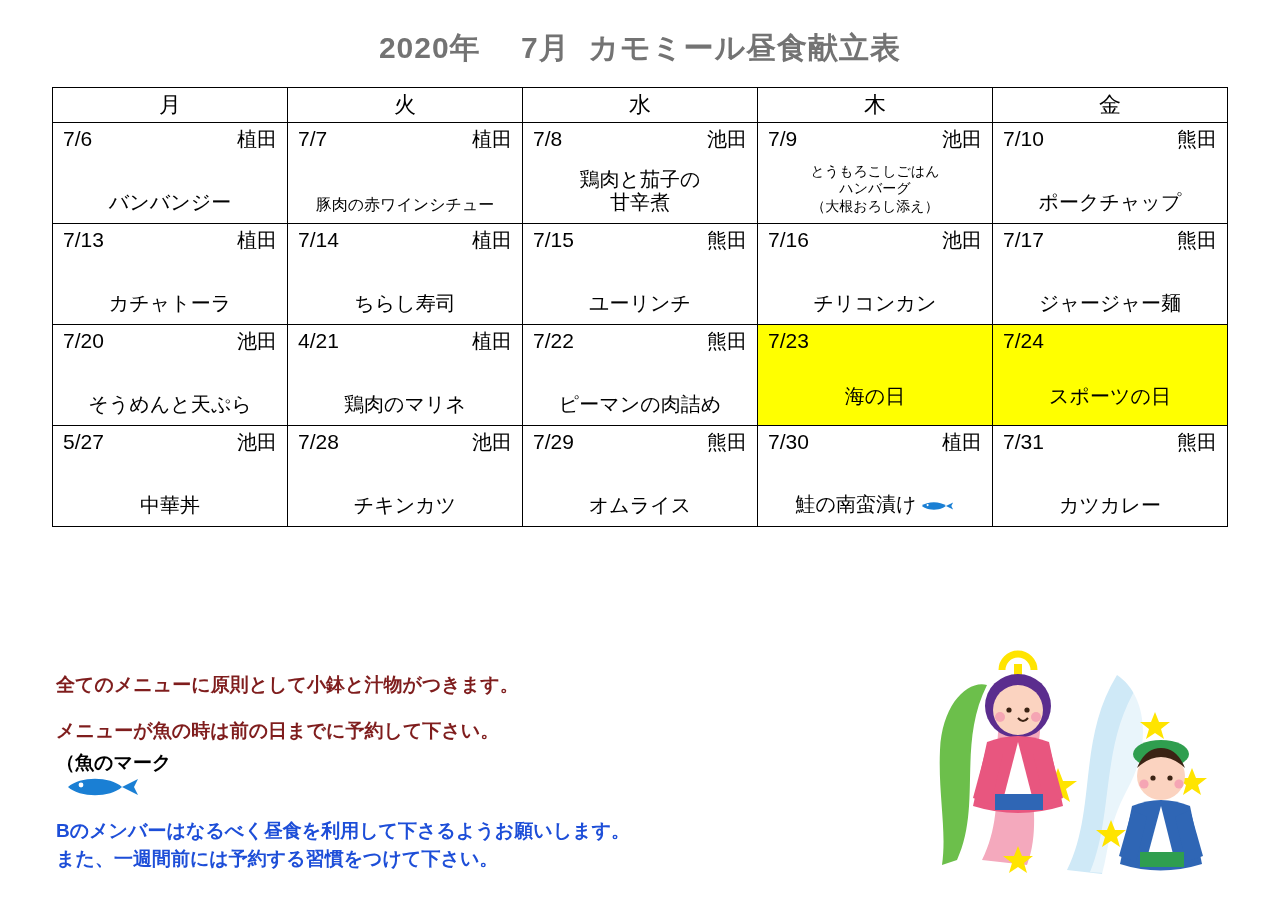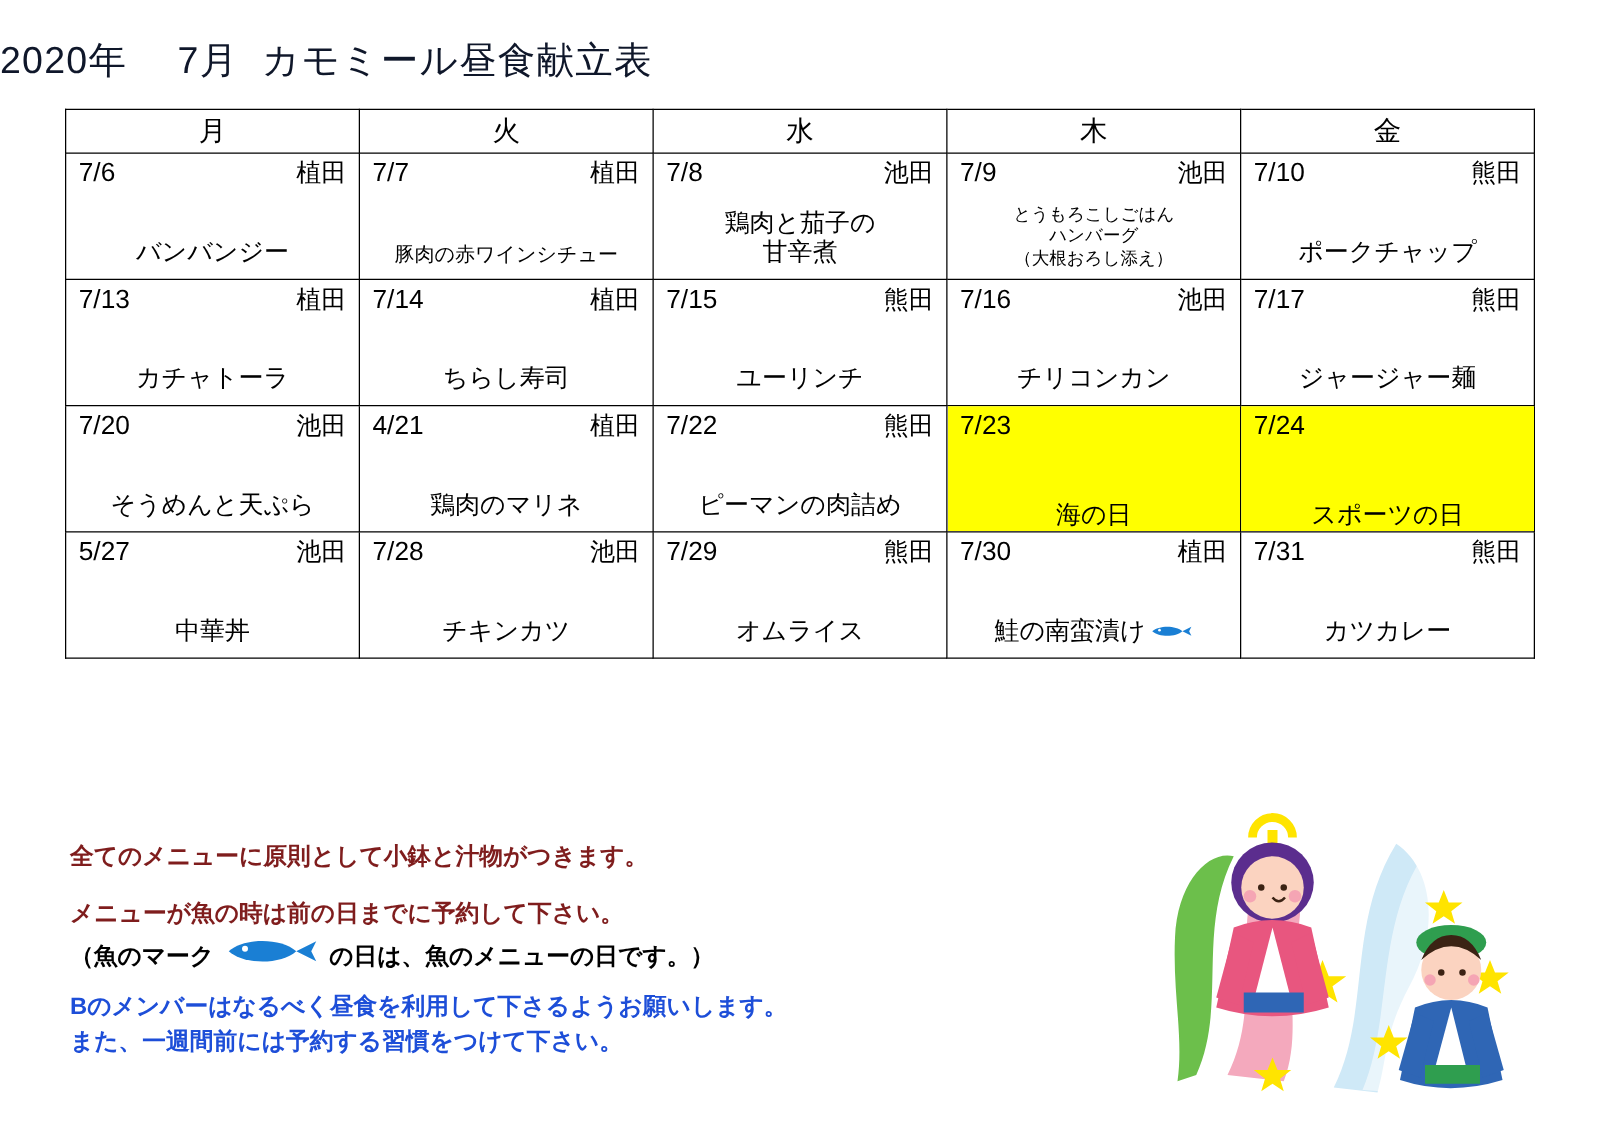--- a/index.html
+++ b/index.html
@@ -8,24 +8,24 @@
   }
   body {
     width: 1280px;
     height: 904px;
     background: #ffffff;
     font-family: "Liberation Sans", sans-serif;
     position: relative;
     overflow: hidden;
   }
   #title {
-    text-align: left;
-    color: #0f172a;
+    text-align: center;
+    color: #737373;
     font-size: 30px;
-    font-weight: normal;
+    font-weight: bold;
     letter-spacing: 1px;
     padding-top: 28px;
     white-space: pre;
   }
   #cal-wrap {
     margin: 18px 52px 0 52px;
   }
   table.cal {
     border-collapse: collapse;
     width: 1176px;
@@ -83,21 +83,21 @@
   }
   .menu.small {
     font-size: 16px;
     text-align: center;
   }
   .menu.tiny {
     font-size: 14px;
     line-height: 1.25;
   }
   .menu.mid {
-    bottom: 0;
+    bottom: 16px;
     text-align: center;
   }
   .fishmark {
     display: inline-block;
     vertical-align: middle;
     margin-left: 4px;
   }
   #notes {
     position: absolute;
     left: 56px;
@@ -107,23 +107,24 @@
   .note {
     font-size: 19px;
     font-weight: bold;
     color: #7f1d1d;
     letter-spacing: 0px;
     margin-bottom: 6px;
     white-space: pre-line;
   }
   .note-line {
     display: flex;
-    align-items: flex-end;
+    align-items: flex-start;
     font-size: 19px;
     font-weight: bold;
+    flex-direction: column;
   }
   .note-red {
     color: #1d4ed8;
     font-size: 19px;
     font-weight: bold;
     line-height: 1.45;
     white-space: pre-line;
   }
   #notes .gap { height: 14px; }
   #illus {
@@ -316,21 +317,20 @@
   <div class="note">メニューが魚の時は前の日までに予約して下さい。</div>
   <div class="note-line">
     <span>（魚のマーク</span>
     <span style="margin:0 8px;">
       <svg width="76" height="22" viewBox="0 0 76 22">
         <path d="M4 11 C16 0, 46 0, 58 11 C46 22, 16 22, 4 11 Z" fill="#1a7fd4"></path>
         <path d="M58 11 L74 3 L70 11 L74 19 Z" fill="#1a7fd4"></path>
         <circle cx="17" cy="9" r="2.4" fill="#ffffff"></circle>
       </svg>
     </span>
-    <span>の日は、魚のメニューの日です。）</span>
   </div>
   <div class="gap"></div>
   <div class="note-red">Bのメンバーはなるべく昼食を利用して下さるようお願いします。
 また、一週間前には予約する習慣をつけて下さい。</div>
 </div>
 
 <div id="illus">
   <svg width="380" height="230" viewBox="0 0 380 230">
 
     <path d="M120 210 C150 150, 120 90, 150 30 C170 40, 185 60, 175 100 C165 140, 180 175, 165 215 Z" fill="#f4a9bd"></path>

